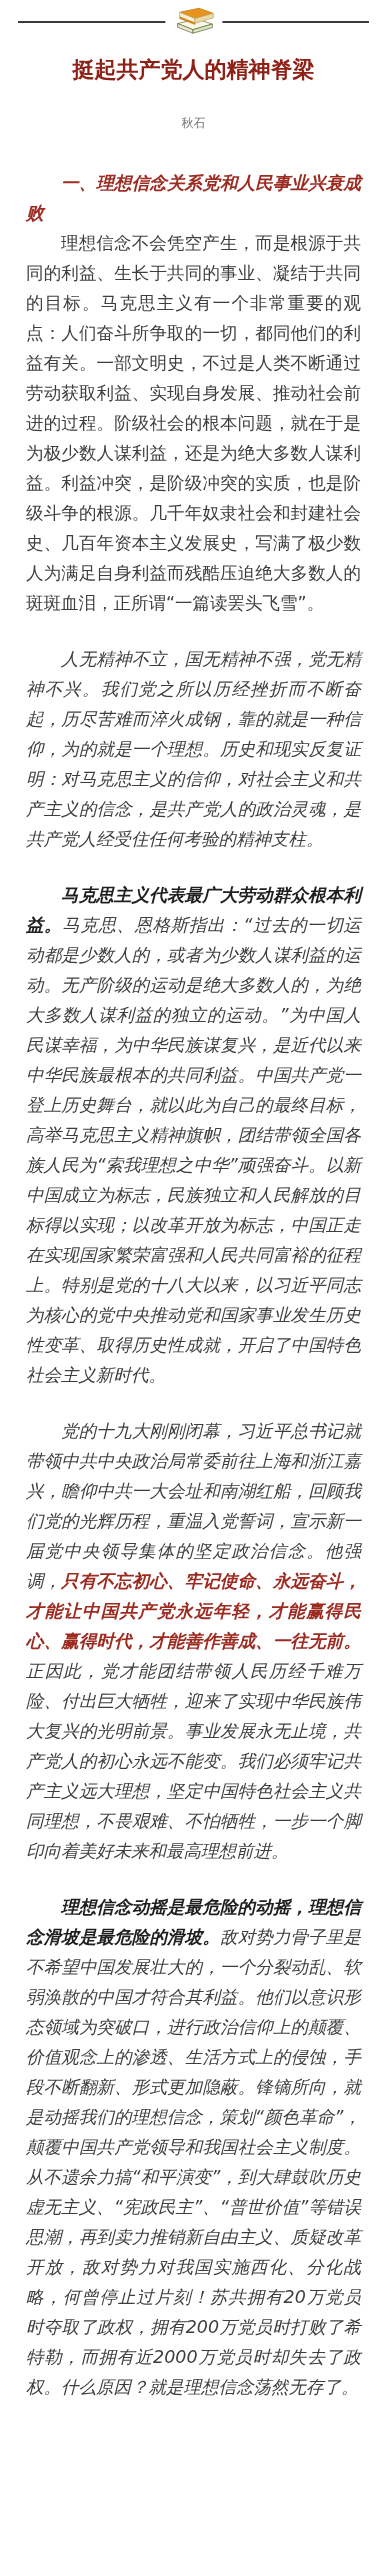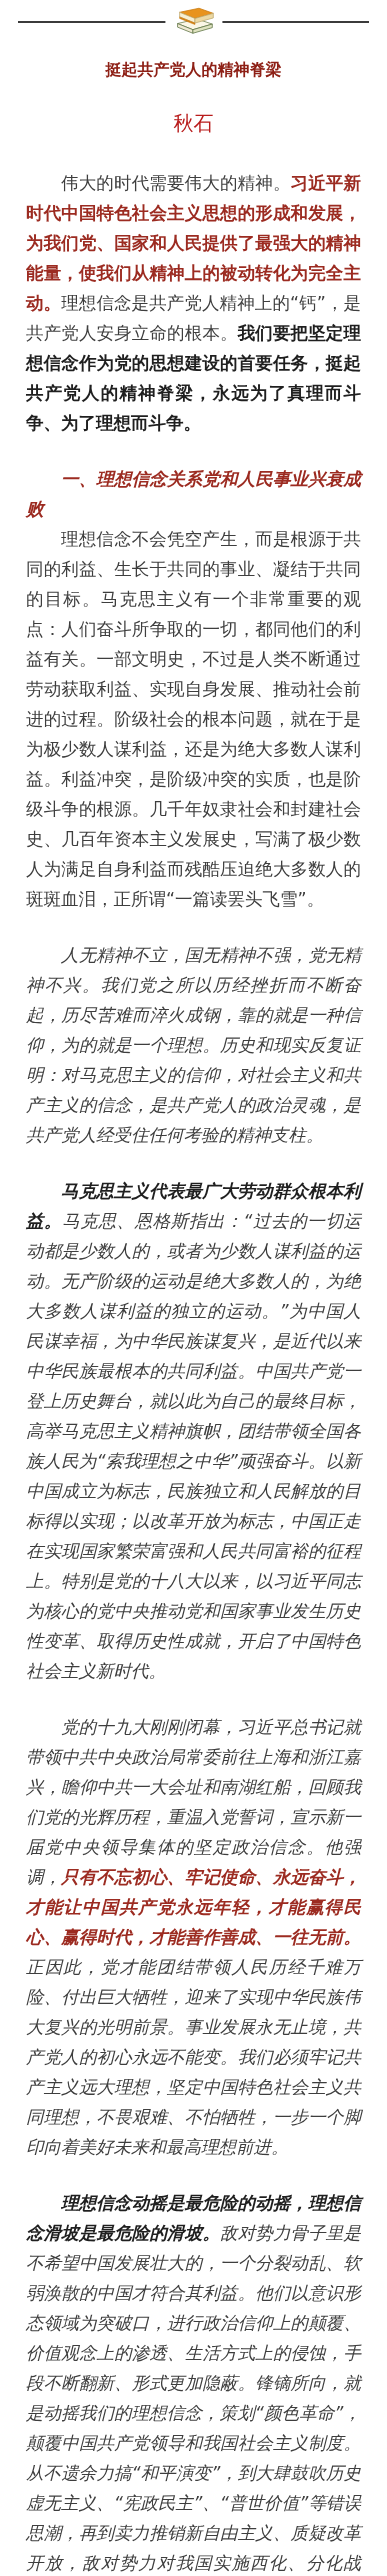--- a/index.html
+++ b/index.html
@@ -31,32 +31,32 @@
     transform: translateX(-50%);
     background: #ffffff;
     padding: 0 4.1px;
     line-height: 0;
     display: inline-block;
   }
   
   .title {
     margin: 33px 26px 0 26px;
     text-align: center;
-    font-size: 16px;
+    font-size: 22px;
     line-height: 27px;
     font-weight: 700;
     color: #8e2016;
   }
   .author {
     margin: 30px 26px 0 26px;
     text-align: center;
-    font-size: 20px;
+    font-size: 12px;
     line-height: 20.6px;
     font-weight: 400;
-    color: #b91c1c;
+    color: #737373;
   }
   
   .body-col {
     margin: 34px 26px 0 26px;
     font-size: 17.5px;
     line-height: 30px;
     text-align: justify;
     color: #3e3e3e;
   }
   p.para {
@@ -92,21 +92,20 @@
         <polygon points="20,23 50,35 50,38 20,26" fill="#d27f10" stroke="#c9790f" stroke-width="1"></polygon>
       </svg>
     </span>
   </div>
 
   <h1 class="title">挺起共产党人的精神脊梁</h1>
 
   <div class="author">秋石</div>
 
   <div class="body-col">
-      <p class="para"><span class="run-normal">伟大的时代需要伟大的精神。</span><span class="run-redbold">习近平新时代中国特色社会主义思想的形成和发展，为我们党、国家和人民提供了最强大的精神能量，使我们从精神上的被动转化为完全主动。</span><span class="run-normal">理想信念是共产党人精神上的“钙”，是共产党人安身立命的根本。</span><span class="run-bold">我们要把坚定理想信念作为党的思想建设的首要任务，挺起共产党人的精神脊梁，永远为了真理而斗争、为了理想而斗争。</span></p>
       <p class="para heading gap"><span class="run-redbold">一、理想信念关系党和人民事业兴衰成败</span></p>
       <p class="para"><span class="run-normal">理想信念不会凭空产生，而是根源于共同的利益、生长于共同的事业、凝结于共同的目标。马克思主义有一个非常重要的观点：人们奋斗所争取的一切，都同他们的利益有关。一部文明史，不过是人类不断通过劳动获取利益、实现自身发展、推动社会前进的过程。阶级社会的根本问题，就在于是为极少数人谋利益，还是为绝大多数人谋利益。利益冲突，是阶级冲突的实质，也是阶级斗争的根源。几千年奴隶社会和封建社会史、几百年资本主义发展史，写满了极少数人为满足自身利益而残酷压迫绝大多数人的斑斑血泪，正所谓“一篇读罢头飞雪”。</span></p>
       <p class="para gap"><span class="run-normal">人无精神不立，国无精神不强，党无精神不兴。我们党之所以历经挫折而不断奋起，历尽苦难而淬火成钢，靠的就是一种信仰，为的就是一个理想。历史和现实反复证明：对马克思主义的信仰，对社会主义和共产主义的信念，是共产党人的政治灵魂，是共产党人经受住任何考验的精神支柱。</span></p>
       <p class="para gap"><span class="run-bold">马克思主义代表最广大劳动群众根本利益。</span><span class="run-normal">马克思、恩格斯指出：“过去的一切运动都是少数人的，或者为少数人谋利益的运动。无产阶级的运动是绝大多数人的，为绝大多数人谋利益的独立的运动。”为中国人民谋幸福，为中华民族谋复兴，是近代以来中华民族最根本的共同利益。中国共产党一登上历史舞台，就以此为自己的最终目标，高举马克思主义精神旗帜，团结带领全国各族人民为“索我理想之中华”顽强奋斗。以新中国成立为标志，民族独立和人民解放的目标得以实现；以改革开放为标志，中国正走在实现国家繁荣富强和人民共同富裕的征程上。特别是党的十八大以来，以习近平同志为核心的党中央推动党和国家事业发生历史性变革、取得历史性成就，开启了中国特色社会主义新时代。</span></p>
       <p class="para gap"><span class="run-normal">党的十九大刚刚闭幕，习近平总书记就带领中共中央政治局常委前往上海和浙江嘉兴，瞻仰中共一大会址和南湖红船，回顾我们党的光辉历程，重温入党誓词，宣示新一届党中央领导集体的坚定政治信念。他强调，</span><span class="run-redbold">只有不忘初心、牢记使命、永远奋斗，才能让中国共产党永远年轻，才能赢得民心、赢得时代，才能善作善成、一往无前。</span><span class="run-normal">正因此，党才能团结带领人民历经千难万险、付出巨大牺牲，迎来了实现中华民族伟大复兴的光明前景。事业发展永无止境，共产党人的初心永远不能变。我们必须牢记共产主义远大理想，坚定中国特色社会主义共同理想，不畏艰难、不怕牺牲，一步一个脚印向着美好未来和最高理想前进。</span></p>
       <p class="para gap"><span class="run-bold">理想信念动摇是最危险的动摇，理想信念滑坡是最危险的滑坡。</span><span class="run-normal">敌对势力骨子里是不希望中国发展壮大的，一个分裂动乱、软弱涣散的中国才符合其利益。他们以意识形态领域为突破口，进行政治信仰上的颠覆、价值观念上的渗透、生活方式上的侵蚀，手段不断翻新、形式更加隐蔽。锋镝所向，就是动摇我们的理想信念，策划“颜色革命”，颠覆中国共产党领导和我国社会主义制度。从不遗余力搞“和平演变”，到大肆鼓吹历史虚无主义、“宪政民主”、“普世价值”等错误思潮，再到卖力推销新自由主义、质疑改革开放，敌对势力对我国实施西化、分化战略，何曾停止过片刻！苏共拥有20万党员时夺取了政权，拥有200万党员时打败了希特勒，而拥有近2000万党员时却失去了政权。什么原因？就是理想信念荡然无存了。</span></p>
     </div>
 
 </div>
 

